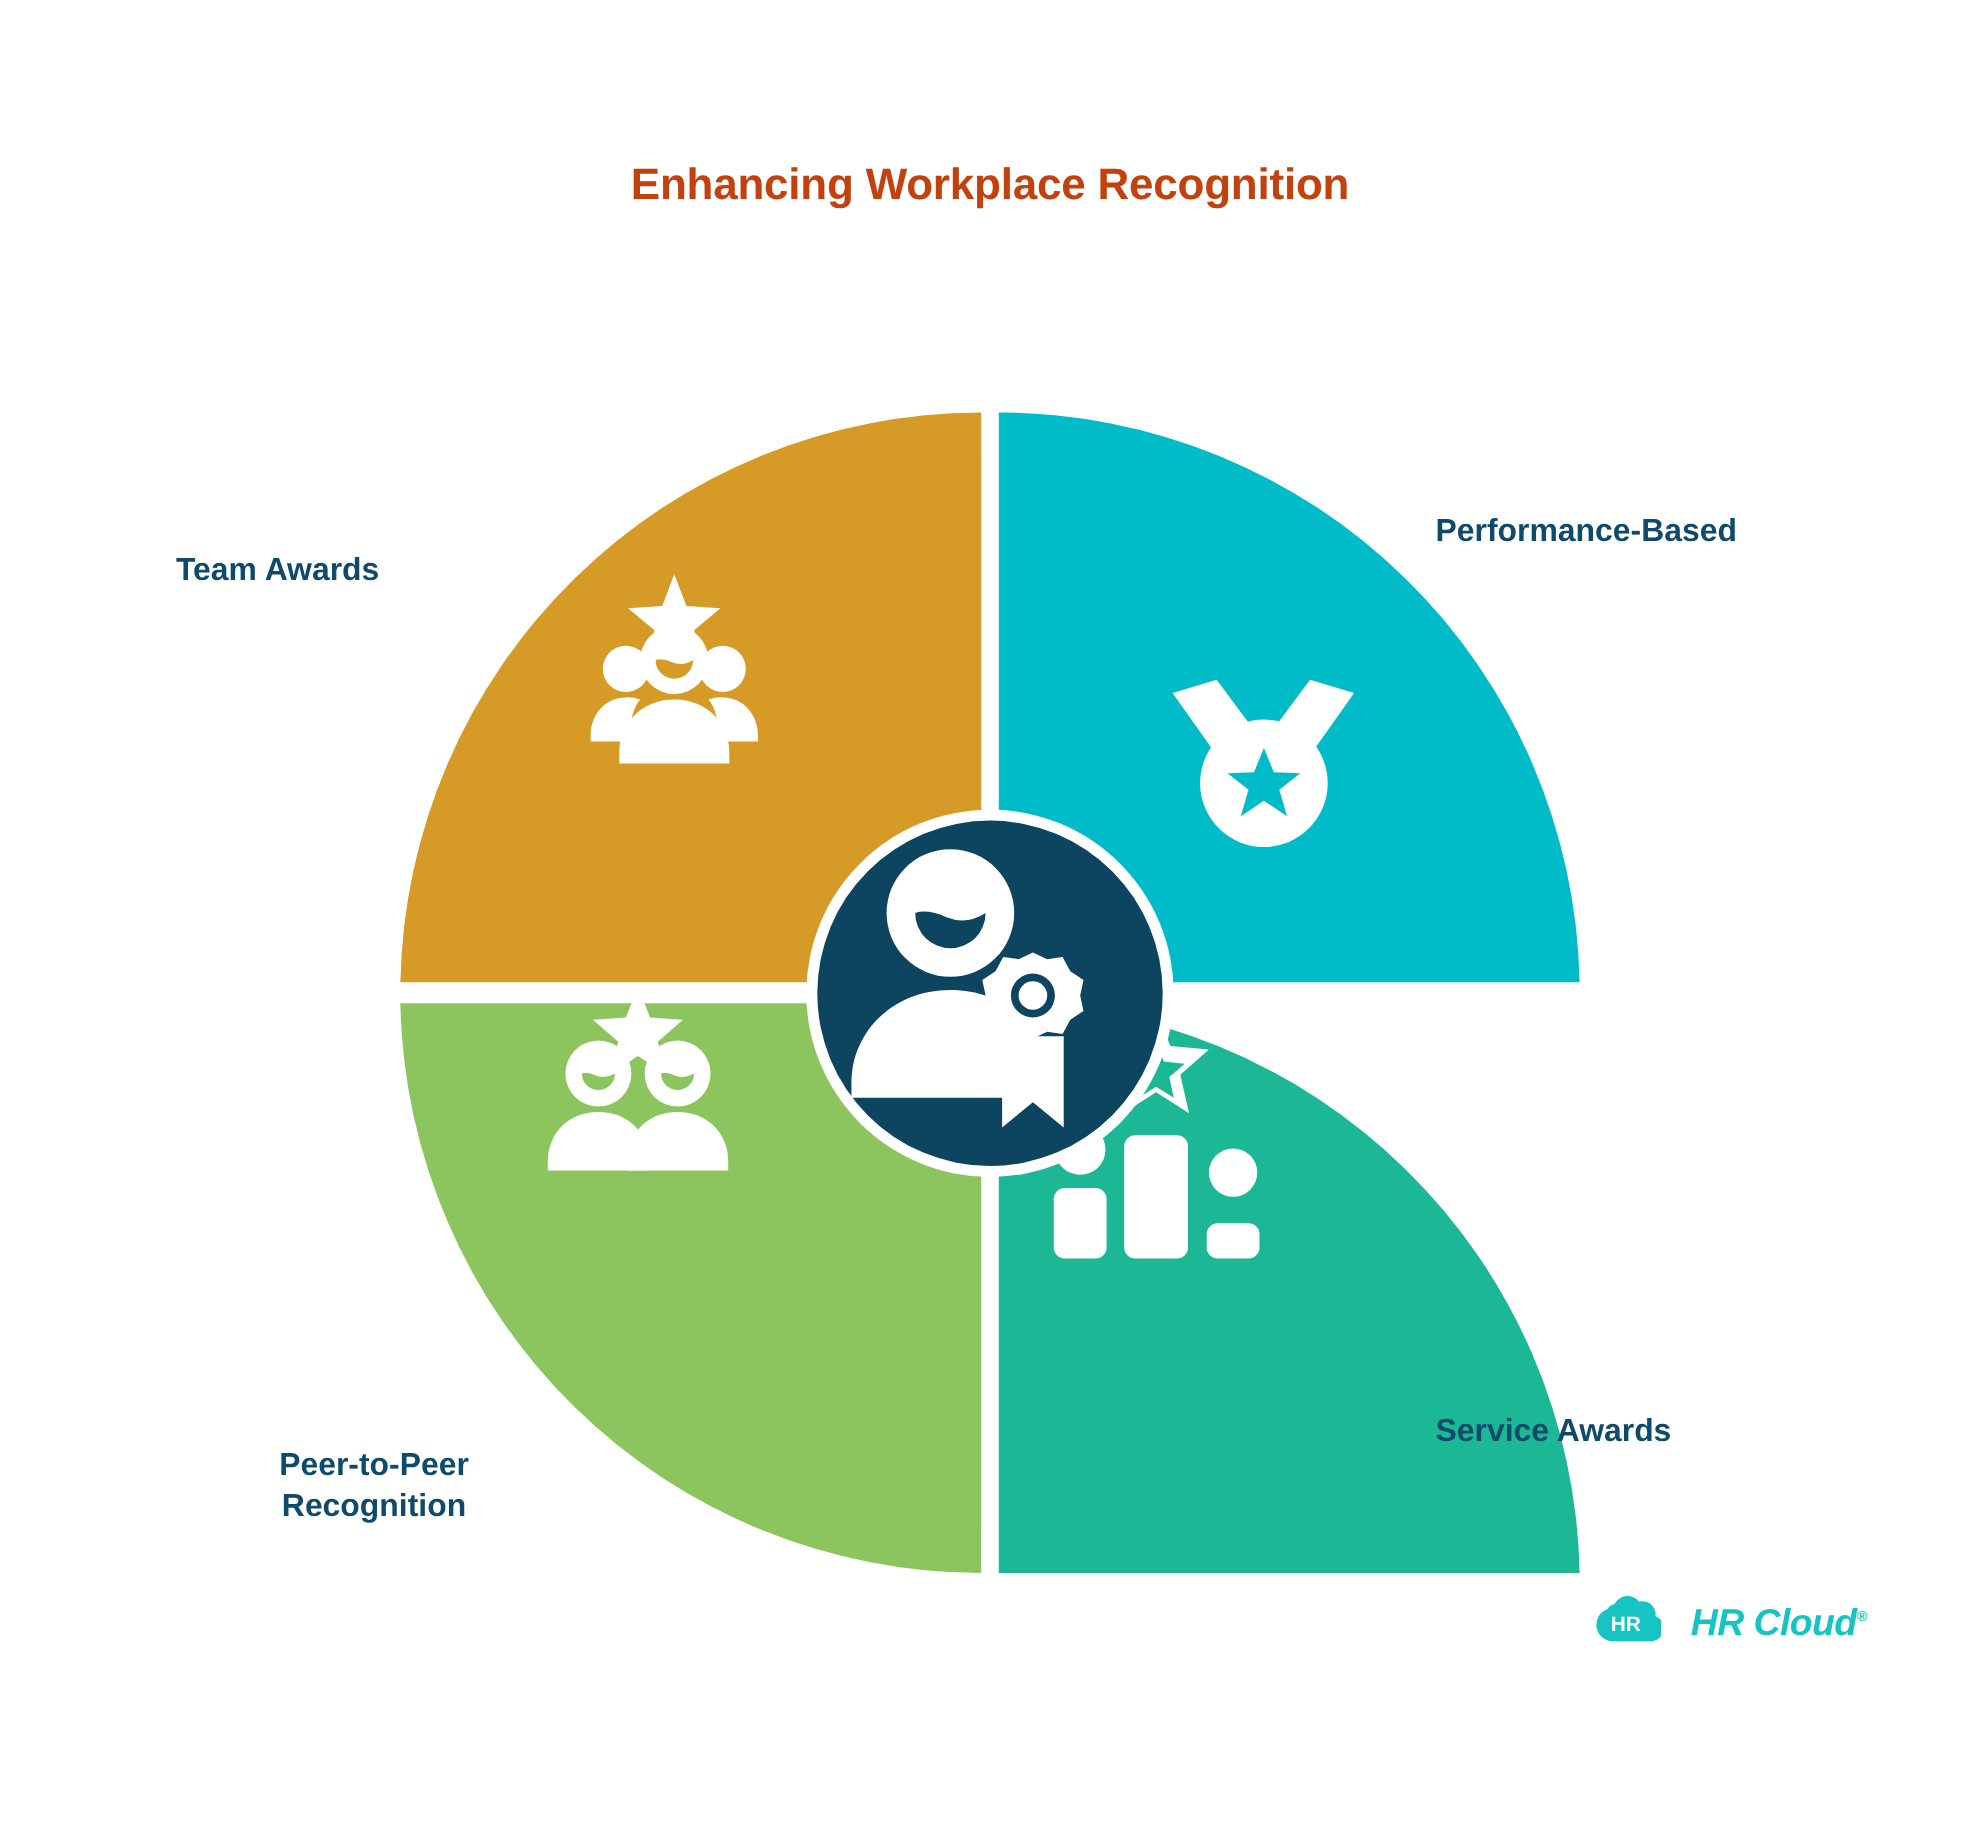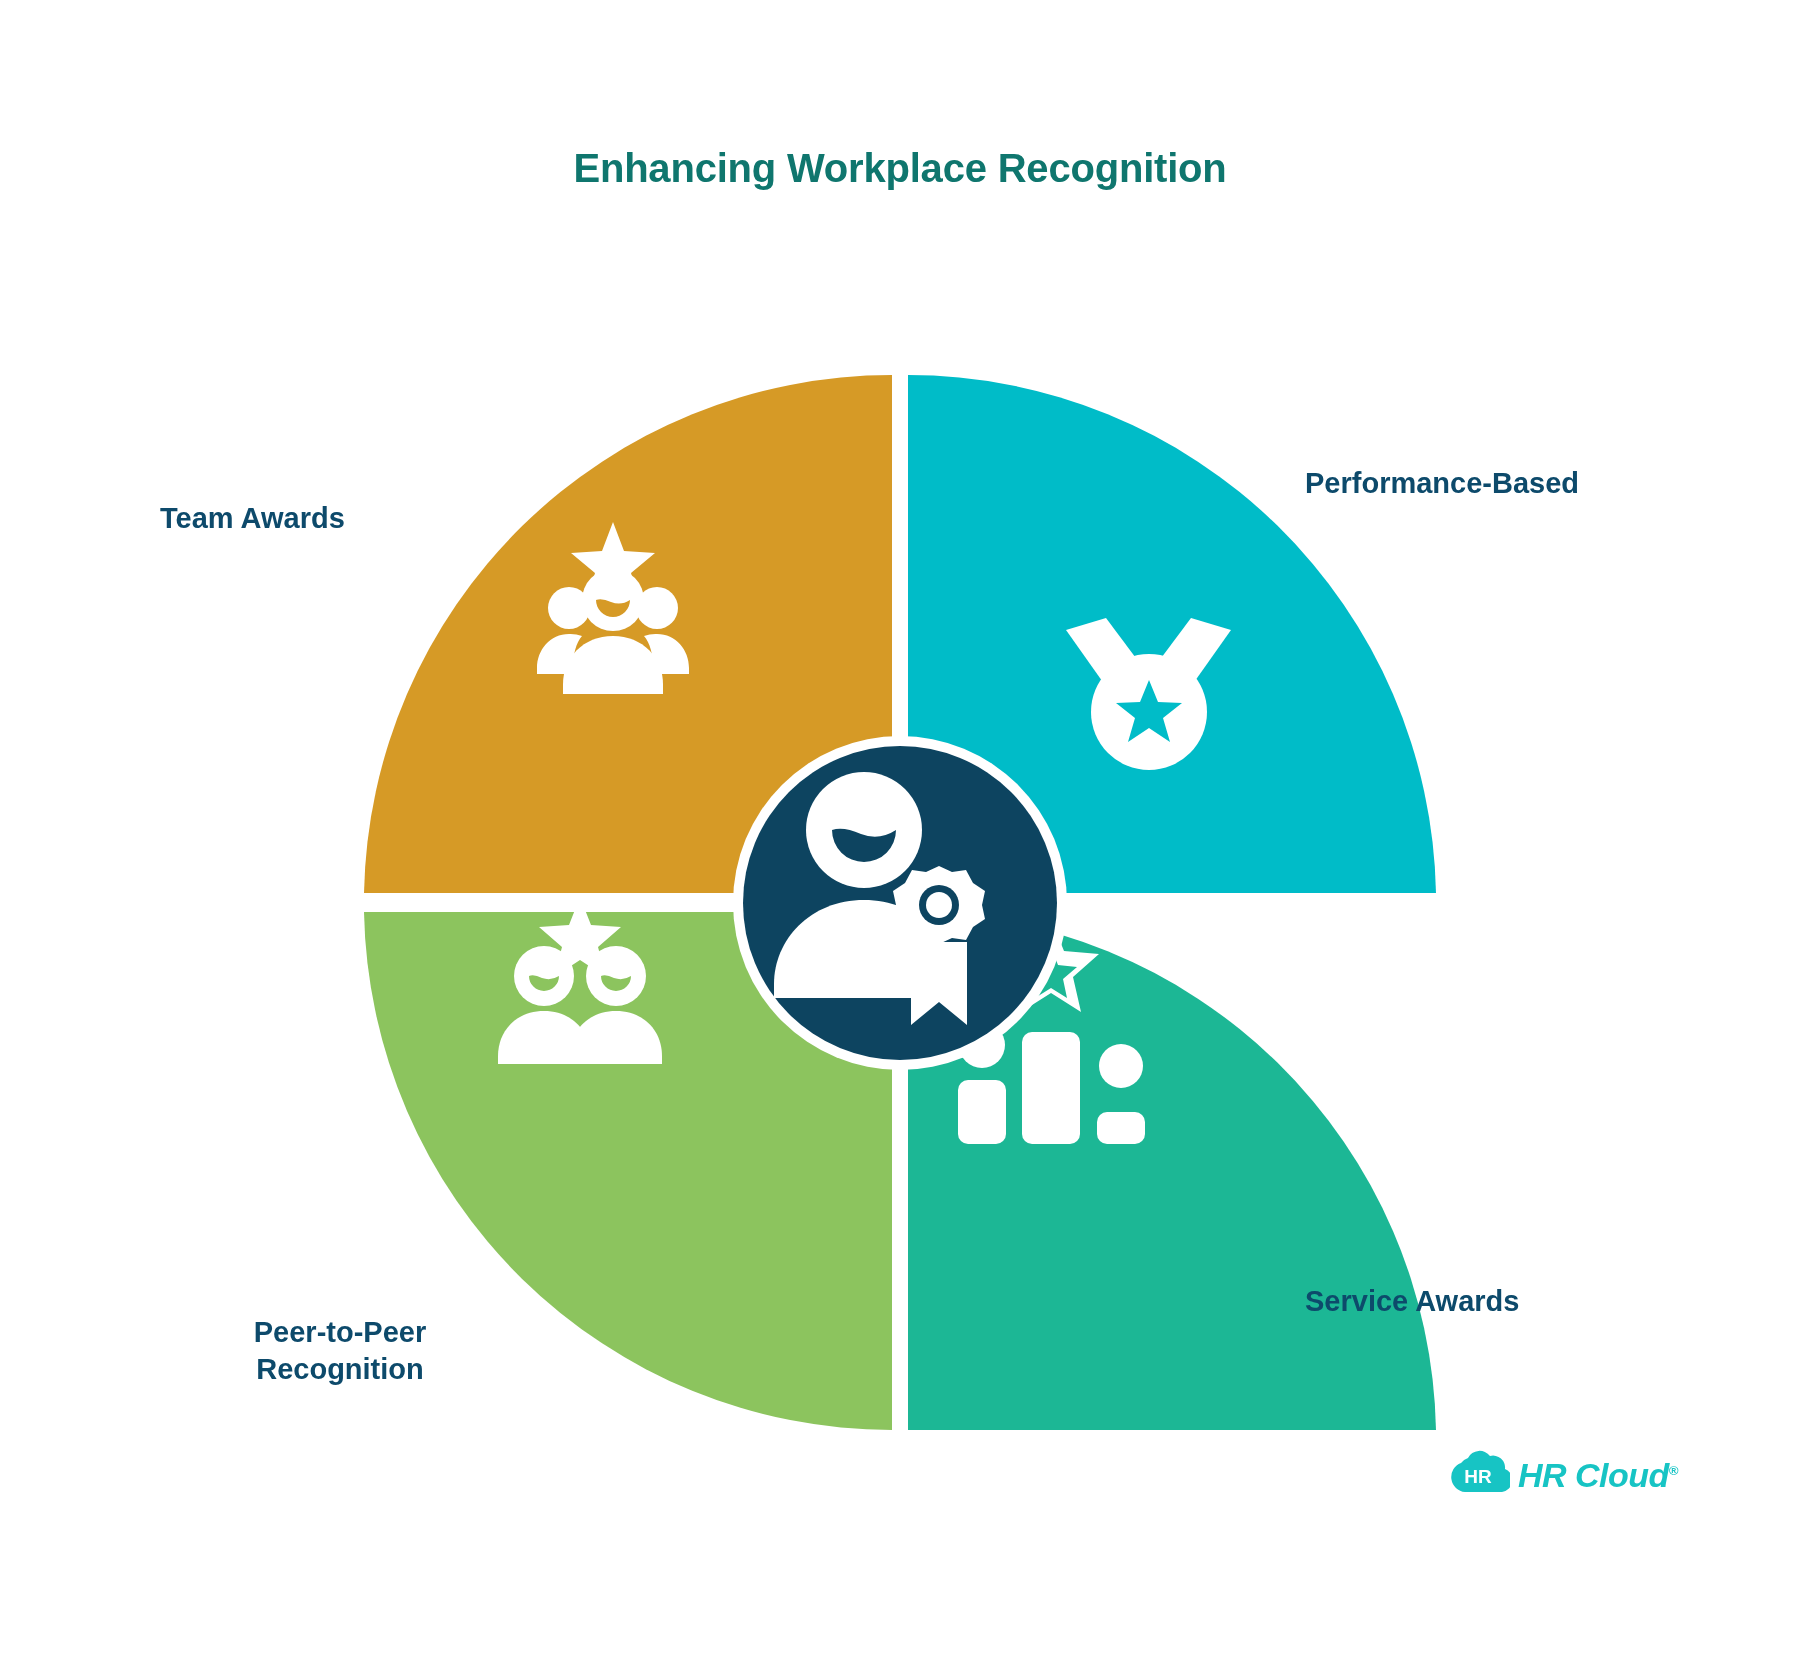--- a/index.html
+++ b/index.html
@@ -22,21 +22,21 @@
   
   #page-title {
     position: absolute;
     left: 0;
     right: 0;
     top: 146px;
     text-align: center;
     font-size: 40px;
     font-weight: bold;
     letter-spacing: -0.2px;
-    color: #0f766e;
+    color: #c2410c;
     white-space: nowrap;
   }
 
   
   #recognition-wheel {
     position: absolute;
     left: 0;
     top: 0;
   }
 
@@ -74,21 +74,21 @@
     text-align: left;
   }
 
   
   #brand-logo {
     position: absolute;
     left: 1448px;
     top: 1448px;
     display: flex;
     align-items: center;
-    gap: 8px;
+    gap: 27px;
   }
   #brand-logo .mark {
     width: 62px;
     height: 54px;
     position: relative;
   }
   #brand-logo .wordmark {
     font-size: 34px;
     font-weight: bold;
     color: #17c4c4;

